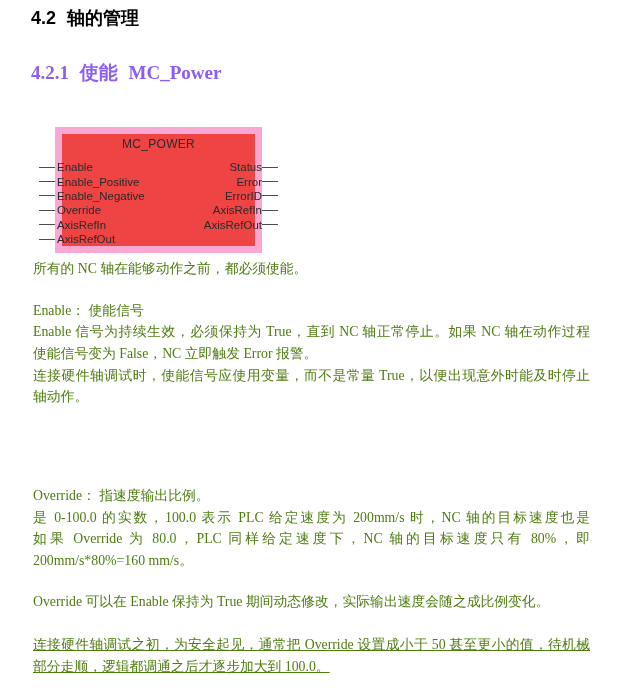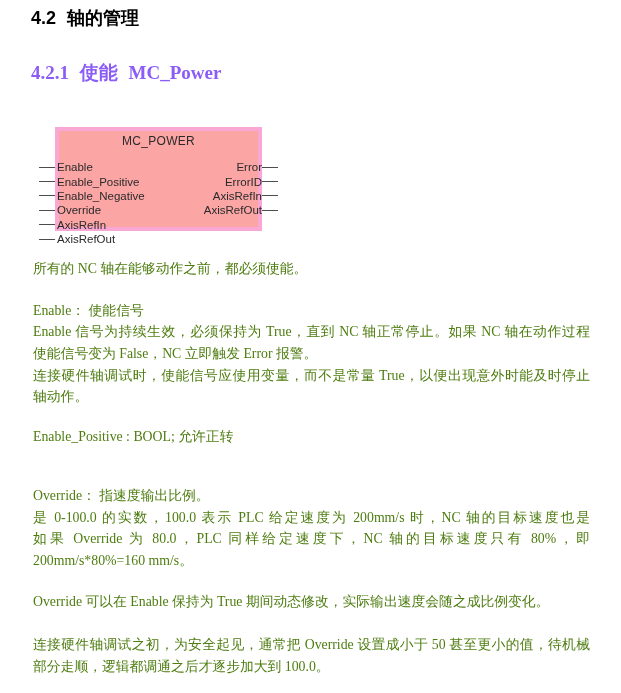--- a/index.html
+++ b/index.html
@@ -19,24 +19,24 @@
   }
   .h2 {
     position: absolute; left: 31px; top: 60px;
     font-family: "Liberation Serif", serif;
     font-size: 19px; font-weight: bold; color: #8b5cf6;
     word-spacing: 6px; white-space: nowrap;
   }
   
   .fb-box {
     position: absolute; left: 55px; top: 127px;
-    width: 207px; height: 104px;
-    border: 4px solid #f9a8d4;
+    width: 207px; height: 126px;
+    border: 7px solid #f9a8d4;
     box-sizing: border-box;
-    background: #fca5a5;
+    background: #ef4444;
   }
   .fb-title {
     text-align: center;
     font-family: "Liberation Sans", sans-serif;
     font-size: 12px; color: #2a2a2a;
     padding-top: 3px;
     letter-spacing: 0.3px;
   }
   .pins {
     position: absolute;
@@ -67,21 +67,21 @@
     white-space: normal;
     text-align: justify;
     text-align-last: justify;
     overflow: hidden;
   }
   .p1 { top: 258px; }
   .p2 { top: 299.5px; }
   .p3 { top: 426px; }
   .p4 { top: 485px; }
   .p5 { top: 591px; font-family: Liberation Serif, serif; }
-  .p6 { top: 634px; }
+  .p6 { top: 634px; text-decoration: underline; }
 </style>
 </head>
 <body>
 
 <div class="h1">4.2 轴的管理</div>
 <div class="h2">4.2.1 使能 MC_Power</div>
 
 <div>
   <div class="fb-box">
     <div class="fb-title">MC_POWER</div>
@@ -107,20 +107,24 @@
         <span class="tick"></span>
         <span class="pin-label">AxisRefIn</span>
       </div>
       <div class="pin-row">
         <span class="tick"></span>
         <span class="pin-label">AxisRefOut</span>
       </div>
     </div>
   <div class="pins pins-right">
       <div class="pin-row">
+        <span class="pin-label">Status</span>
+        <span class="tick"></span>
+      </div>
+      <div class="pin-row">
         <span class="pin-label">Error</span>
         <span class="tick"></span>
       </div>
       <div class="pin-row">
         <span class="pin-label">ErrorID</span>
         <span class="tick"></span>
       </div>
       <div class="pin-row">
         <span class="pin-label">AxisRefIn</span>
         <span class="tick"></span>
@@ -136,21 +140,20 @@
     <div class="line">所有的 NC 轴在能够动作之前，都必须使能。</div>
   </div>
 <div class="para p2">
     <div class="line">Enable： 使能信号</div>
     <div class="line j">Enable 信号为持续生效，必须保持为 True，直到 NC 轴正常停止。如果 NC 轴在动作过程中，</div>
     <div class="line">使能信号变为 False，NC 立即触发 Error 报警。</div>
     <div class="line j">连接硬件轴调试时，使能信号应使用变量，而不是常量 True，以便出现意外时能及时停止</div>
     <div class="line">轴动作。</div>
   </div>
 <div class="para p3">
-    <div class="line">Enable_Positive : BOOL; 允许正转</div>
   </div>
 <div class="para p4">
     <div class="line">Override： 指速度输出比例。</div>
     <div class="line j">是 0-100.0 的实数，100.0 表示 PLC 给定速度为 200mm/s 时，NC 轴的目标速度也是 200mm/s，</div>
     <div class="line j">如果 Override 为 80.0，PLC 同样给定速度下，NC 轴的目标速度只有 80%，即</div>
     <div class="line">200mm/s*80%=160 mm/s。</div>
   </div>
 <div class="para p5">
     <div class="line">Override 可以在 Enable 保持为 True 期间动态修改，实际输出速度会随之成比例变化。</div>
   </div>

